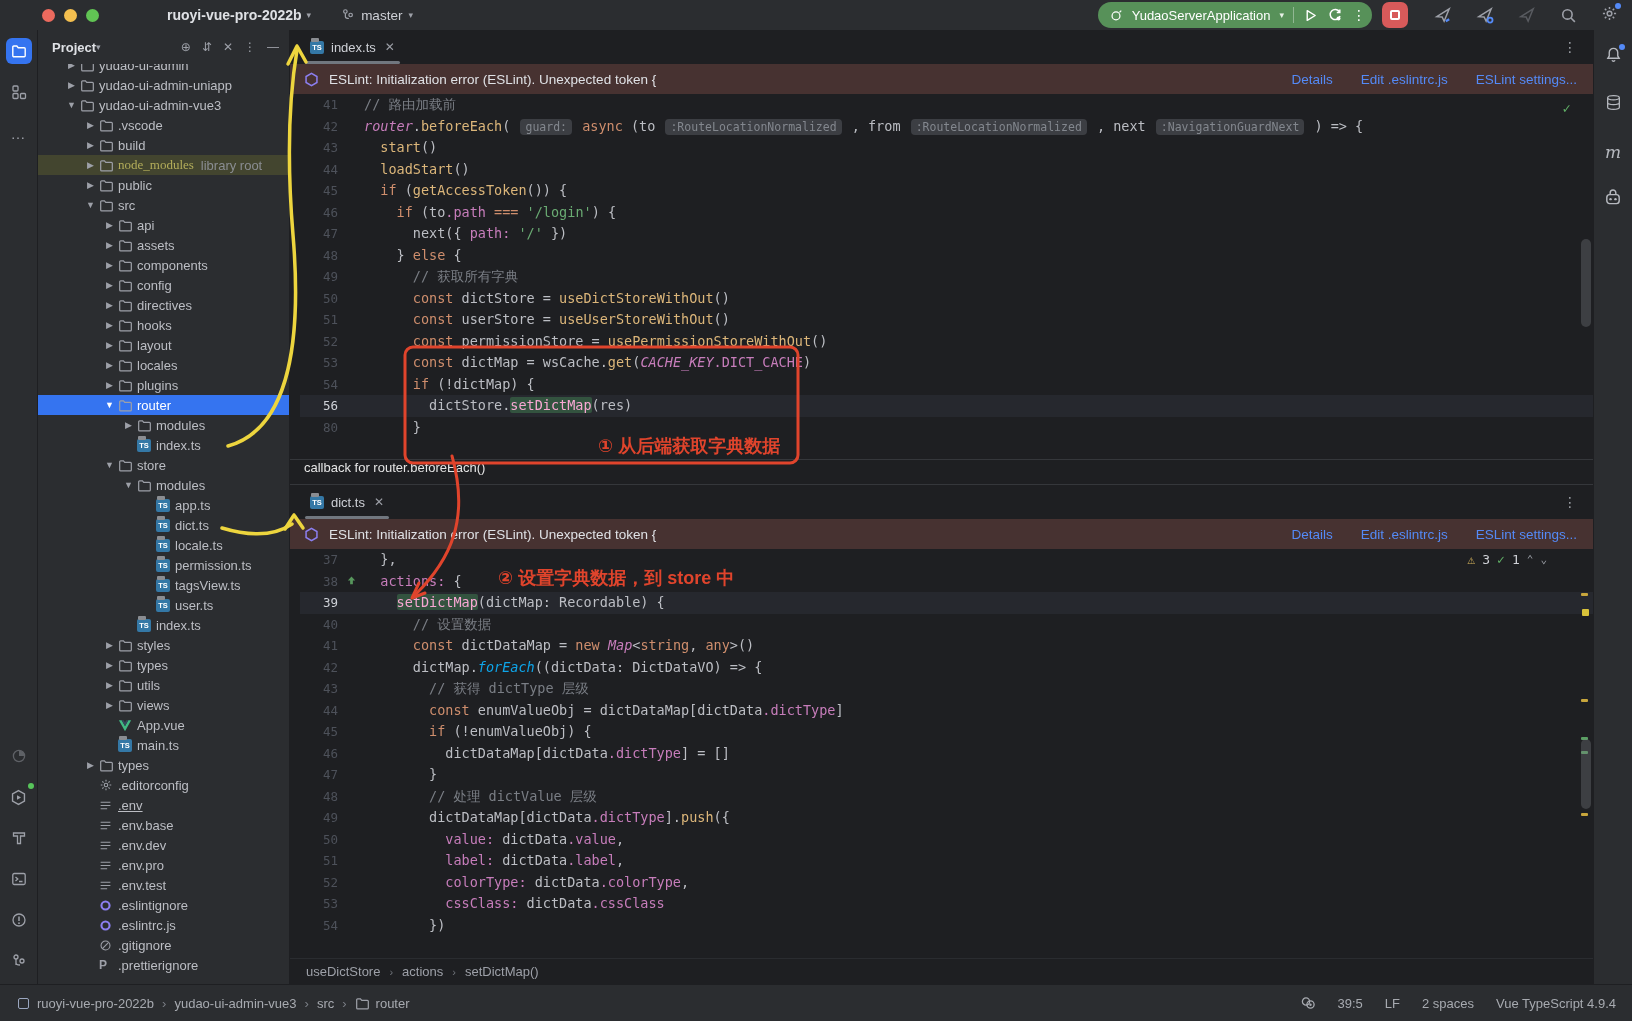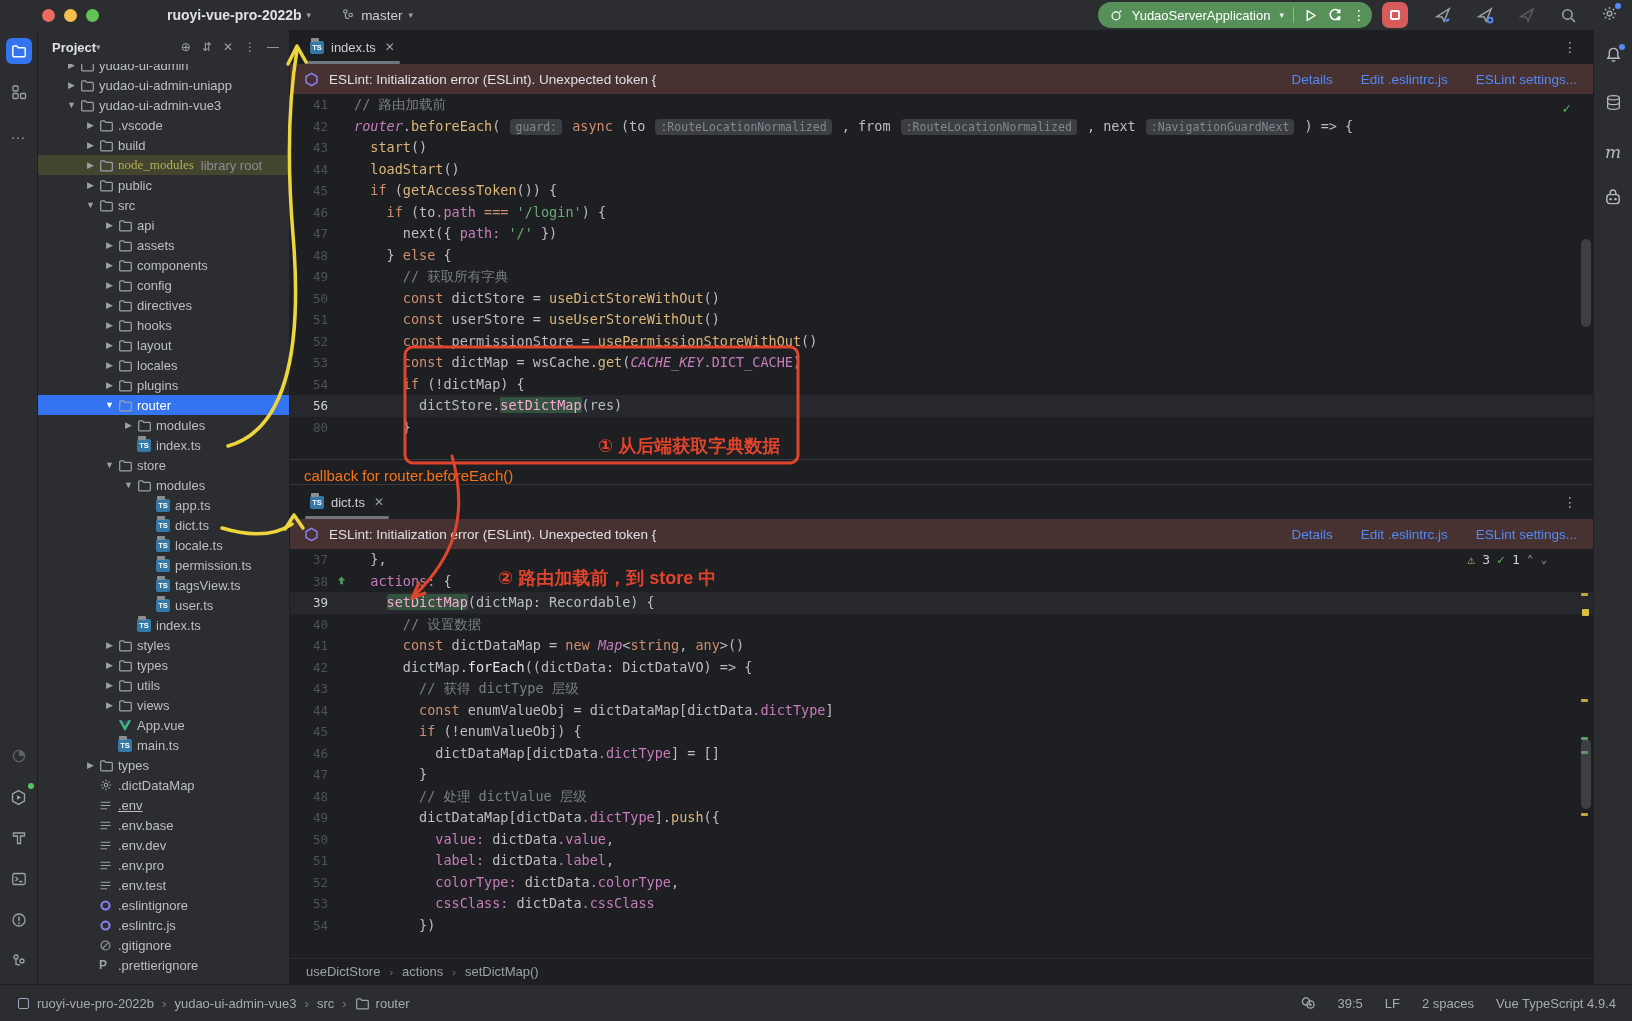--- a/index.html
+++ b/index.html
@@ -52,35 +52,35 @@
 
   
   .editor-col { width:1303px; display:flex; flex-direction:column; background:#1e1f22; }
   .tabbar { height:34px; flex:none; display:flex; align-items:center; padding-left:10px; color:#ced0d6; font-size:13px; position:relative; }
   .tab { height:34px; display:flex; align-items:center; gap:7px; padding:0 10px; position:relative; }
   .tab::after { content:''; position:absolute; left:5px; right:5px; bottom:0; height:3px; background:#71777f; border-radius:2px; }
   .tab-close { color:#9da0a8; font-size:12px; margin-left:2px; }
   .tab-kebab { margin-left:auto; margin-right:16px; color:#9da0a8; font-size:14px; }
   .banner { height:30px; flex:none; background:#473231; display:flex; align-items:center; gap:10px; padding:0 16px 0 14px; font-size:13.5px; color:#dfe1e5; }
   .banner-links { margin-left:auto; display:flex; gap:28px; color:#548af7; }
-  .code-wrap { position:relative; overflow:hidden; font-size:13.5px; }
+  .code-wrap { position:relative; overflow:hidden; font-size:13.5px;padding-left:10px; }
   .code-wrap.e1 { height:365px; flex:none; }
   .code-wrap.e2 { flex:1; }
   .code-line { height:21.5px; line-height:21.5px; white-space:pre; display:flex; }
   .code-line.act { background:#26282e; }
   .gut { display:inline-block; width:38px; text-align:right; color:#4d515a; flex:none; font-size:12.5px; }
   .code-line.act .gut { color:#cfd2d8; }
   .gicon { display:inline-block; width:26px; text-align:center; flex:none; }
   .lt { flex:none; }
   .tk-def{color:#bcbec4} .tk-kw{color:#cf8e6d} .tk-fn{color:#dcb67a}
   .tk-fnhl{color:#f9a8d4; background:rgba(62,118,78,.55); border-radius:2px;}
   .tk-prop{color:#c77dbb} .tk-str{color:#6aab73} .tk-cmt{color:#7a7e85}
-  .tk-glob{color:#c77dbb; font-style:italic} .tk-globfn{color:#e5e5e5; }
+  .tk-glob{color:#c77dbb; font-style:italic} .tk-globfn{color:#0ea5e9; font-style:italic}
   .tk-chip{ background:#3c3e43; color:#83878e; border-radius:4px; padding:1px 5px; font-size:11.5px; margin:0 2px; }
-  .sticky { height:26px; flex:none; border-top:1px solid #35373b; border-bottom:1px solid #35373b; display:flex; align-items:flex-end; padding-left:14px; color:#f97316; font-size:15px; background:#1e1f22; }
+  .sticky { height:26px; flex:none; border-top:1px solid #35373b; border-bottom:1px solid #35373b; display:flex; align-items:flex-start; padding-left:14px; color:#e5e5e5; font-size:13px; background:#1e1f22; }
   .crumbs { height:26px; flex:none; display:flex; align-items:center; gap:9px; padding-left:16px; color:#9da0a8; font-size:13px; border-top:1px solid #2a2c30; }
   .crumb-sep { color:#6f737a; font-size:11px; }
   .ok-check { position:absolute; top:6px; right:22px; color:#5fad65; font-size:14px; font-weight:700; }
   .inspect { position:absolute; top:3px; right:46px; display:flex; align-items:center; gap:7px; color:#ced0d6; font-size:13px; }
   .inspect .warn { color:#d5b35b; font-size:13px; }
   .inspect .good { color:#5fad65; font-weight:700; }
   .inspect .nav { color:#9da0a8; font-size:11px; }
   .stripe-mark { position:absolute; right:5px; width:7px; height:3px; border-radius:1px; }
   .stripe-sq { position:absolute; right:4px; width:7px; height:7px; background:#d8c23a; border-radius:1px; }
   .sthumb { position:absolute; right:2px; width:10px; border-radius:5px; background:rgba(120,124,130,.35); }
@@ -549,21 +549,21 @@
           <span class="t-label">types</span>
         </div>
         <div class="tree-row" style="padding-left: 44px;">
           <span class="chev"></span>
           <span class="t-icon">
             <svg width="14" height="14" viewBox="0 0 16 16">
               <circle cx="8" cy="8" r="2" fill="none" stroke="#9da0a8" stroke-width="1.3"></circle>
               <path d="M8 2v2M8 12v2M2 8h2M12 8h2M3.8 3.8l1.4 1.4M10.8 10.8l1.4 1.4M12.2 3.8 10.8 5.2M5.2 10.8 3.8 12.2" stroke="#9da0a8" stroke-width="1.3"></path>
             </svg>
           </span>
-          <span class="t-label">.dictDataMap</span>
+          <span class="t-label">.editorconfig</span>
         </div>
         <div class="tree-row" style="padding-left: 44px; text-decoration: underline;">
           <span class="chev"></span>
           <span class="t-icon">
             <svg width="13" height="13" viewBox="0 0 16 16">
               <path d="M2 4h12M2 8h12M2 12h8" stroke="#9da0a8" stroke-width="1.5"></path>
             </svg>
           </span>
           <span class="t-label">.env</span>
         </div>
@@ -819,13 +819,13 @@
 
   <path d="M 222 528 C 252 537, 276 535, 292 524" fill="none" stroke="#edd53e" stroke-width="3.5" stroke-linecap="round"></path>
   <path d="M 294 515 L 285 529 M 294 515 L 303 528" fill="none" stroke="#edd53e" stroke-width="3.5" stroke-linecap="round"></path>
 
   <rect x="405" y="347" width="393" height="116" rx="8" fill="none" stroke="#e0442c" stroke-width="3"></rect>
 
   <path d="M 452 456 C 470 520, 450 560, 416 594" fill="none" stroke="#e0442c" stroke-width="3" stroke-linecap="round"></path>
   <path d="M 412 598 L 425 593 M 412 598 L 419 583" fill="none" stroke="#e0442c" stroke-width="3" stroke-linecap="round"></path>
 </svg>
 <div class="anno-note" style="left:598px; top:434px;">① 从后端获取字典数据</div>
-<div class="anno-note" style="left:498px; top:566px;">② 路由加载前，到 store 中</div>
+<div class="anno-note" style="left:498px; top:566px;">② 设置字典数据，到 store 中</div>
 
 </body></html>

